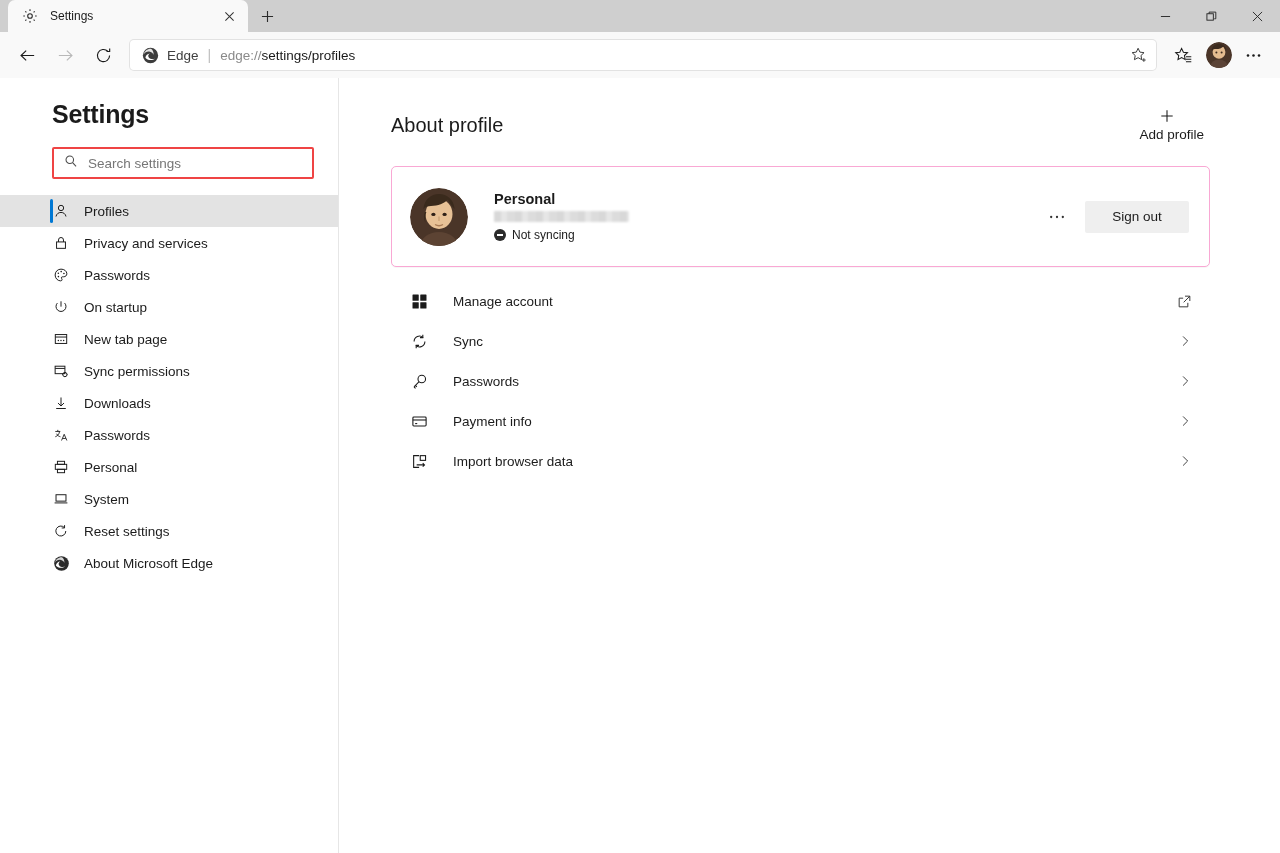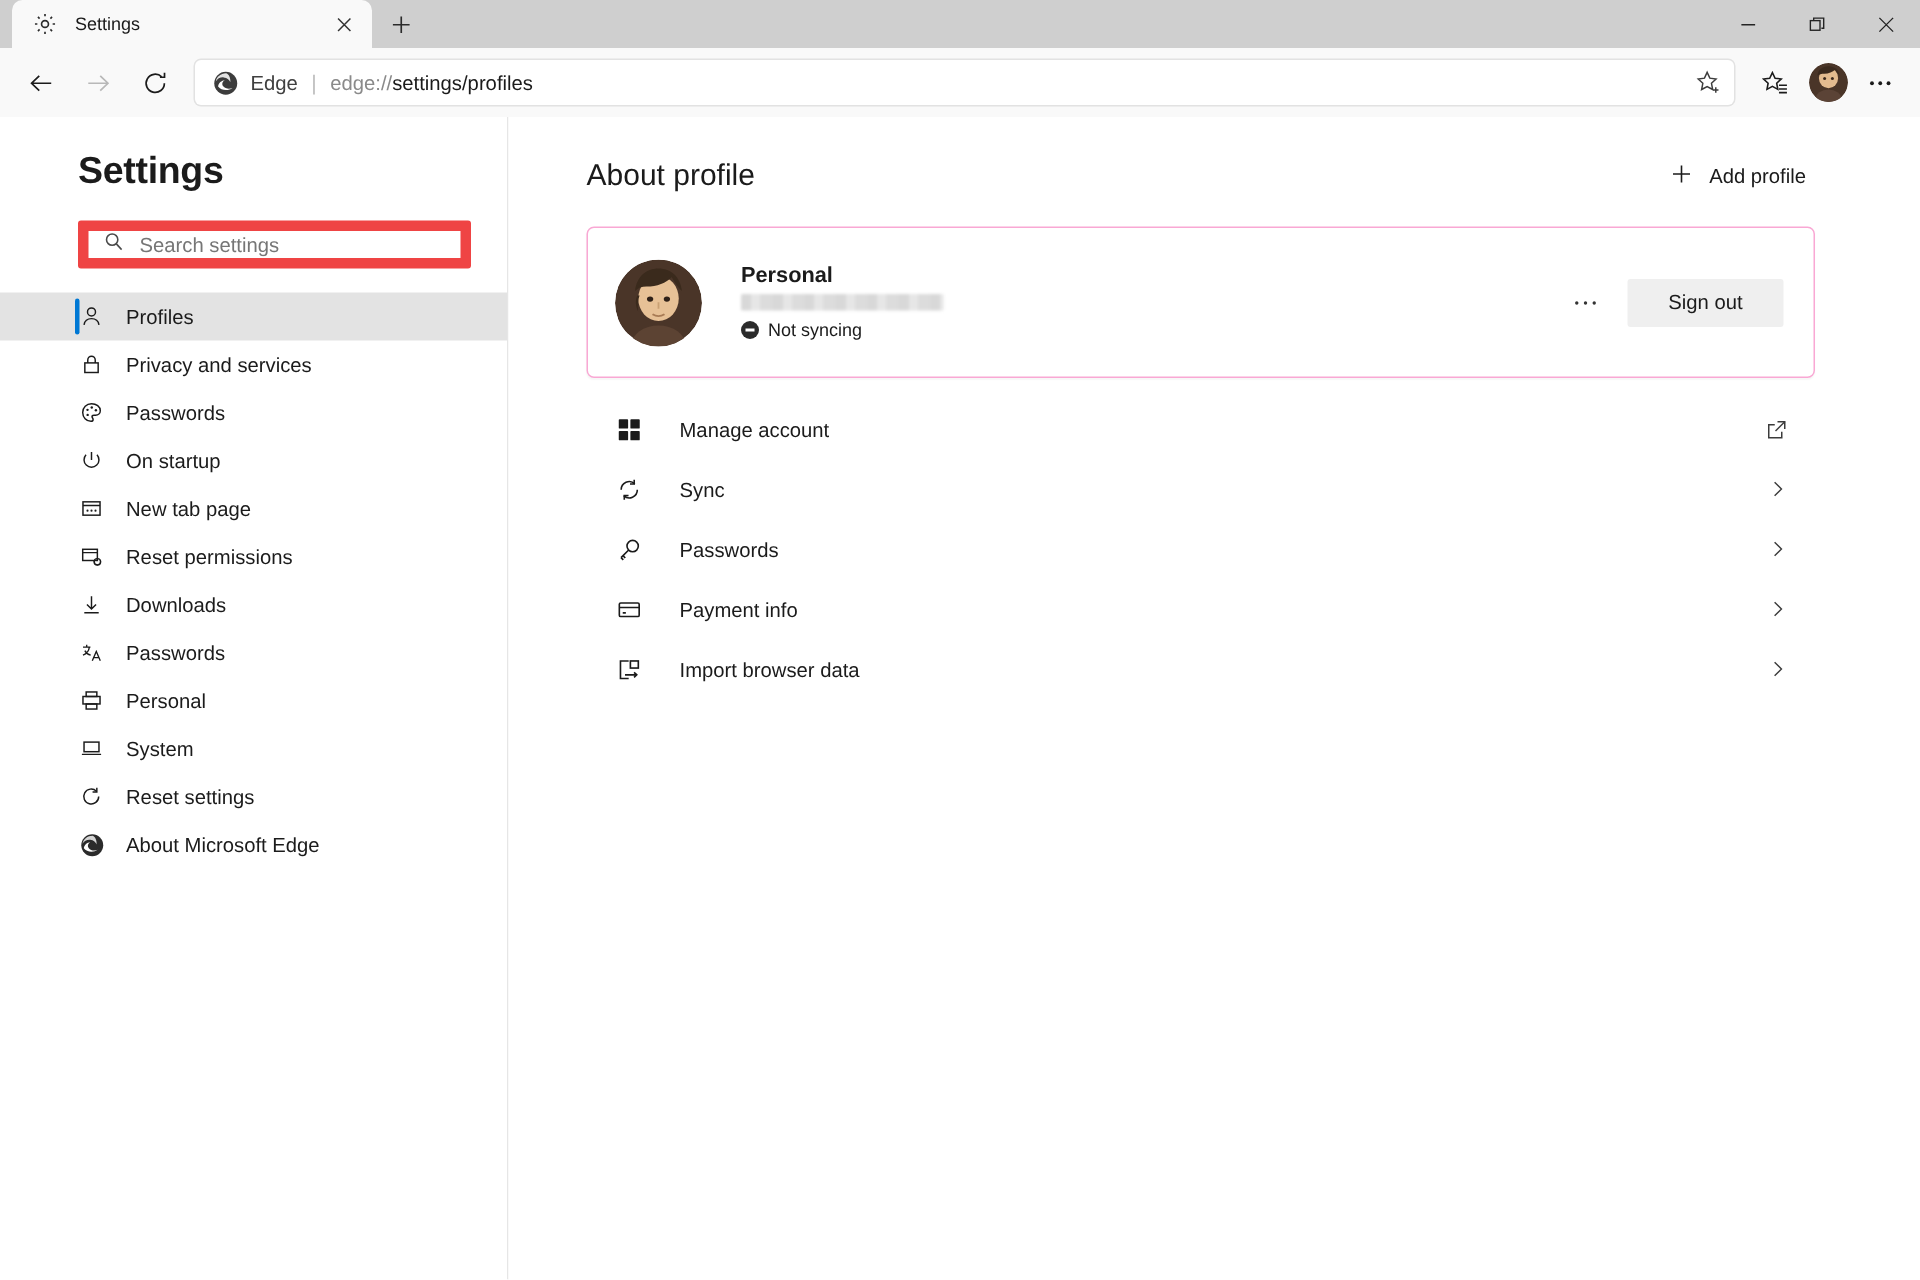--- a/index.html
+++ b/index.html
@@ -82,21 +82,21 @@
   .sidebar {
     width: 339px; flex: none; background: #ffffff;
     border-right: 1px solid #e6e6e6; padding-top: 22px;
   }
   .settings-title {
     font-size: 25px; color: #1b1b1b; font-weight: 600;
     margin: 0 0 18px 52px; letter-spacing: -0.2px;
   }
   .searchwrap {
     margin: 0 0 16px 52px; width: 262px; height: 32px;
-    border: 7px solid #ef4444; border-radius: 2px; background: #fff;
+    border: 2px solid #ef4444; border-radius: 2px; background: #fff;
     display: flex; align-items: center; padding: 0 10px;
   }
   .searchwrap svg { flex: none; color: #4a4a4a; }
   .searchinput {
     border: none; outline: none; flex: 1; margin-left: 10px;
     font-size: 13.5px; color: #1b1b1b; background: transparent;
     font-family: "Liberation Sans", sans-serif;
   }
   .searchinput::placeholder { color: #767676; }
 
@@ -118,21 +118,21 @@
   .navitem.active { padding-left: 52px; }
 
   .content { flex: 1; background: #ffffff; padding: 26px 70px 0 52px; }
   .content-head {
     display: flex; align-items: center; justify-content: space-between;
     margin-bottom: 20px;
   }
   .content-title { font-size: 20px; color: #1b1b1b; font-weight: 400; }
   .addprofile {
     display: flex; align-items: center; color: #1b1b1b; font-size: 13.5px;
-    padding: 4px 6px; border-radius: 3px;
+    padding: 4px 6px; border-radius: 3px; flex-direction: column;
   }
   .addprofile svg { margin-right: 10px; flex: none; }
 
   .profilecard {
     background: #fff; border: 1px solid #f9a8d4; border-radius: 5px;
     height: 101px; display: flex; align-items: center;
     padding: 0 20px 0 18px; box-shadow: 0 1px 1px rgba(0,0,0,0.035);
   }
   .avatar-lg {
     width: 58px; height: 58px; border-radius: 50%; flex: none;
@@ -354,21 +354,21 @@
       </li>
       <li class="navitem">
         <span class="nicon">
           <svg viewBox="0 0 18 18" width="16" height="16" fill="none" stroke="currentColor" stroke-width="1.1">
             <rect x="2.4" y="3.6" width="11" height="8.4"></rect>
               <path d="M2.4 6.1h11"></path>
             <circle cx="13.4" cy="13" r="2.4"></circle>
               <path d="M13.4 10.2v.8M13.4 15v.8M10.6 13h.8M15.4 13h.8"></path>
           </svg>
         </span>
-        <span>Reset permissions</span>
+        <span>Sync permissions</span>
       </li>
       <li class="navitem">
         <span class="nicon">
           <svg viewBox="0 0 18 18" width="16" height="16" fill="none" stroke="currentColor" stroke-width="1.1">
             <path d="M9 2.8v9.4M5.6 9l3.4 3.4L12.4 9M3.6 15.2h10.8"></path>
           </svg>
         </span>
         <span>Downloads</span>
       </li>
       <li class="navitem">

